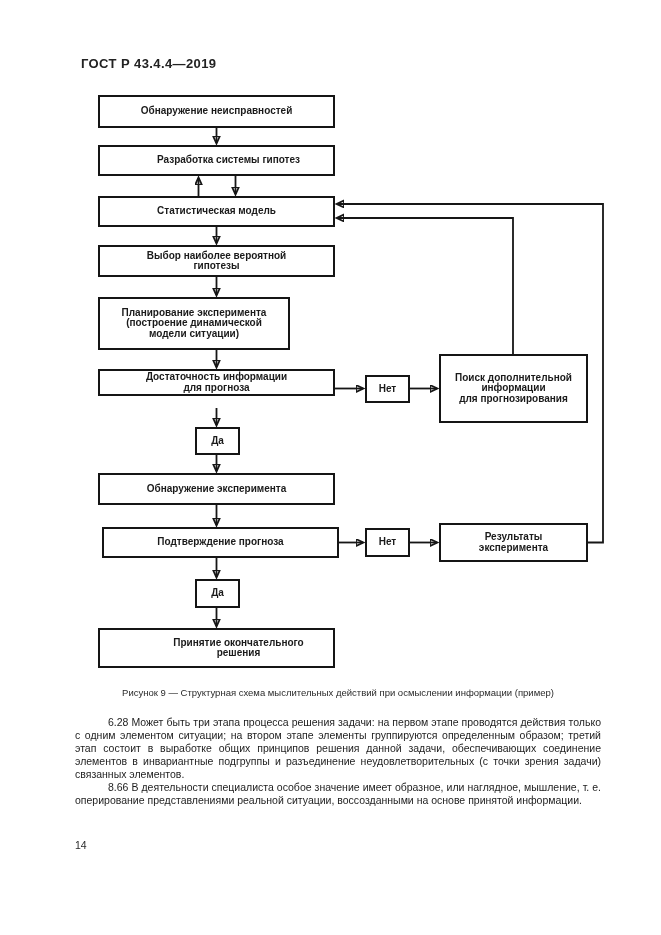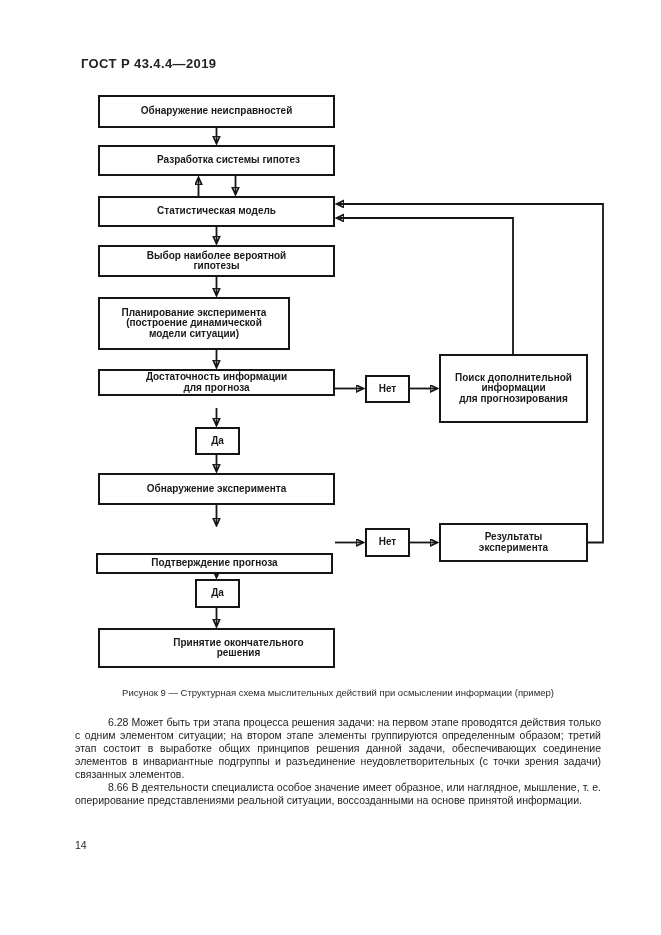--- a/index.html
+++ b/index.html
@@ -69,21 +69,21 @@
   <div class="box" style="left:98px;top:196px;width:237px;height:31px;">Статистическая модель</div>
   <div class="box" style="left:98px;top:245px;width:237px;height:32px;">Выбор наиболее вероятной
 гипотезы</div>
   <div class="box" style="left:98px;top:297px;width:192px;height:53px;">Планирование эксперимента
 (построение динамической
 модели ситуации)</div>
   <div class="box" style="left:98px;top:369px;width:237px;height:27px;">Достаточность информации
 для прогноза</div>
   <div class="box" style="left:195px;top:427px;width:45px;height:28px;">Да</div>
   <div class="box" style="left:98px;top:473px;width:237px;height:32px;">Обнаружение эксперимента</div>
-  <div class="box" style="left:96px;top:527px;width:237px;height:21px;margin-top:26px;">Подтверждение прогноза</div>
+  <div class="box" style="left:102px;top:527px;width:237px;height:31px;">Подтверждение прогноза</div>
   <div class="box" style="left:195px;top:579px;width:45px;height:29px;">Да</div>
   <div class="box" style="left:98px;top:628px;width:237px;height:40px;padding-left:44px;">Принятие окончательного
 решения</div>
 
   <div class="box" style="left:365px;top:375px;width:45px;height:28px;">Нет</div>
   <div class="box" style="left:439px;top:354px;width:149px;height:69px;text-align:center;">Поиск дополнительной
 информации
 для прогнозирования</div>
   <div class="box" style="left:365px;top:528px;width:45px;height:29px;">Нет</div>
   <div class="box" style="left:439px;top:523px;width:149px;height:39px;">Результаты

